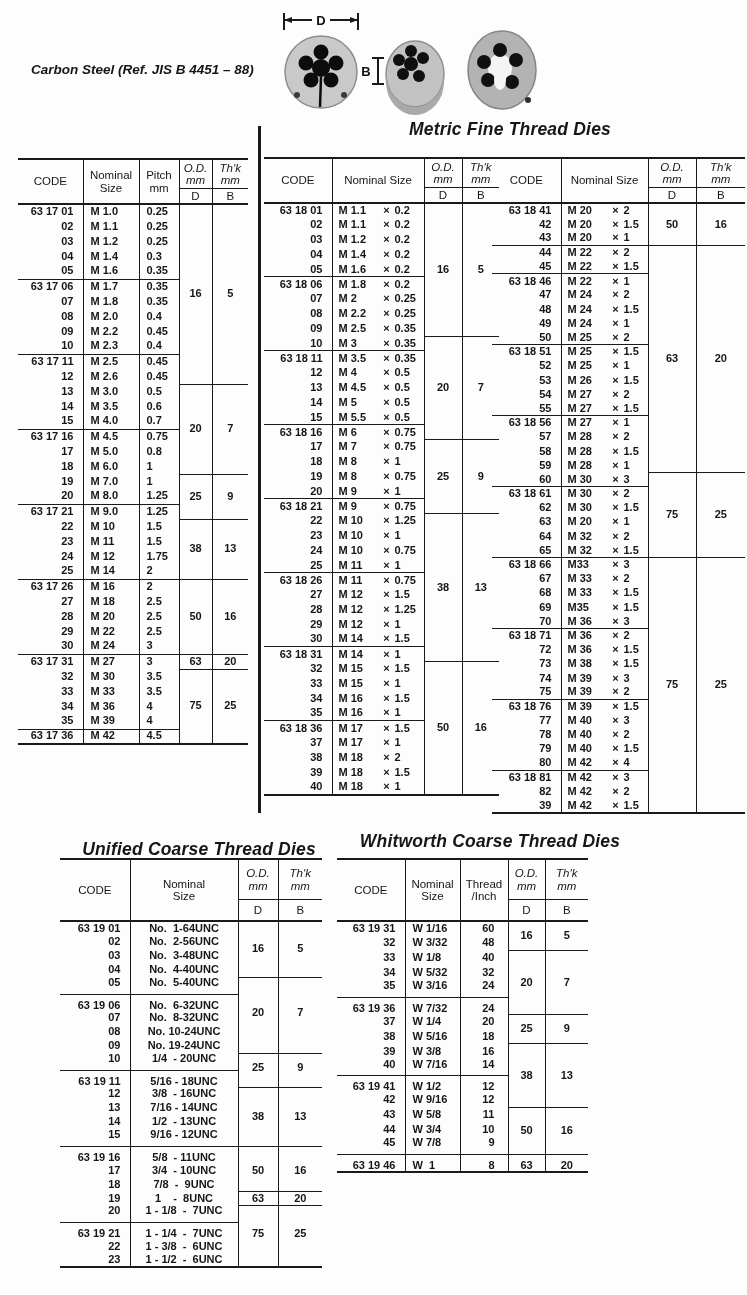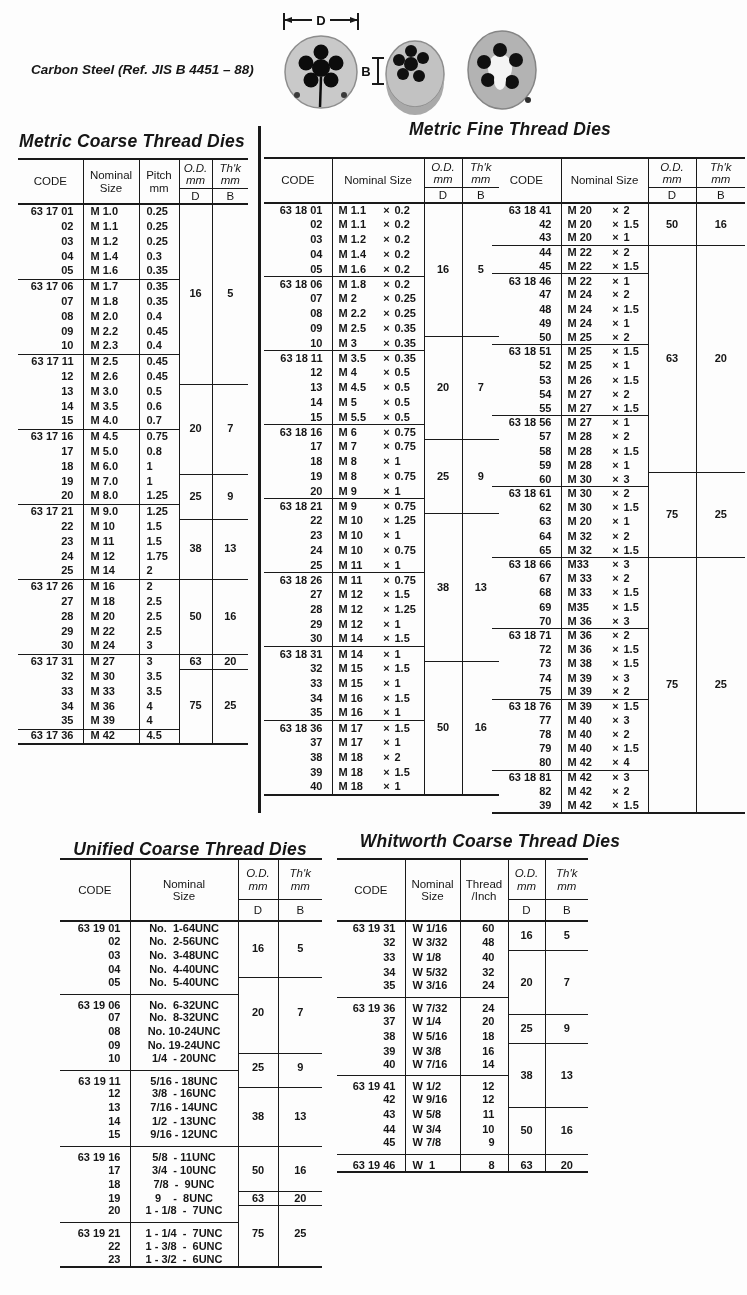--- a/index.html
+++ b/index.html
@@ -8,21 +8,21 @@
 
   .doc-title    { position:absolute; left:28px; top:36px;
                   font:italic 700 18px/1.1 "Liberation Sans",sans-serif; letter-spacing:.2px; }
   .doc-subtitle { position:absolute; left:31px; top:63px;
                   font:italic 700 13.5px/1.1 "Liberation Sans",sans-serif; }
 
   .sec-title { position:absolute; font:italic 700 17.5px/1.1 "Liberation Sans",sans-serif;
                text-align:center; white-space:nowrap; letter-spacing:.2px; }
   #st-coarse    { left:8px;   top:132px; width:248px; }
   #st-fine      { left:300px; top:120px; width:420px; }
-  #st-unified   { left:40px;  top:840px; width:300px; }
+  #st-unified   { left:49px;  top:840px; width:300px; }
   #st-whitworth { left:325px; top:832px; width:330px; }
 
   .vdivider { position:absolute; left:258px; top:126px; width:3px; height:687px; background:#1a1a1a; }
 
   .photo { position:absolute; left:270px; top:8px; }
 
   .tblwrap { position:absolute; }
   #t-coarse    { left:18px;  top:158px; }
   #t-fine-l    { left:264px; top:157px; }
   #t-fine-r    { left:492px; top:157px; }
@@ -101,21 +101,20 @@
     <ellipse cx="230" cy="60" rx="12" ry="14" fill="#f4f4f4"></ellipse>
     <circle cx="230" cy="42" r="7" fill="#101010"></circle>
     <circle cx="214" cy="54" r="7" fill="#101010"></circle>
     <circle cx="218" cy="72" r="7" fill="#101010"></circle>
     <circle cx="242" cy="74" r="7" fill="#101010"></circle>
     <circle cx="246" cy="52" r="7" fill="#101010"></circle>
     <ellipse cx="230" cy="72" rx="6" ry="10" fill="#f4f4f4"></ellipse>
     <circle cx="258" cy="92" r="3" fill="#2e2e2e"></circle>
   </svg>
 
-  <div class="sec-title" id="st-coarse">Metric Coarse Thread Dies</div>
   <div class="vdivider"></div>
   <div class="sec-title" id="st-fine">Metric Fine Thread Dies</div>
   <div class="sec-title" id="st-unified">Unified Coarse Thread Dies</div>
   <div class="sec-title" id="st-whitworth">Whitworth Coarse Thread Dies</div>
 
   <div class="tblwrap" id="t-coarse">
       <table class="grid kind-coarse">
         <colgroup>
           <col style="width: 65px;">
           <col style="width: 56px;">
@@ -841,41 +840,41 @@
           <tr class="" style="height: 14px;">
             <td class="c-code">17</td>
             <td class="c-size bl">3/4  - 10UNC</td>
           </tr>
           <tr class="" style="height: 14px;">
             <td class="c-code">18</td>
             <td class="c-size bl">7/8  -  9UNC</td>
           </tr>
           <tr class="" style="height: 14px;">
             <td class="c-code">19</td>
-            <td class="c-size bl">9    -  8UNC</td>
+            <td class="c-size bl">1    -  8UNC</td>
             <td class="c-d bl" rowspan="1">63</td>
             <td class="c-b bl" rowspan="1">20</td>
           </tr>
           <tr class="pregap" style="height: 14px;">
             <td class="c-code">20</td>
             <td class="c-size bl">1 - 1/8  -  7UNC</td>
             <td class="c-d bl" rowspan="4">75</td>
             <td class="c-b bl" rowspan="4">25</td>
           </tr>
           <tr class="gs gap" style="height: 14px;">
             <td class="c-code">63 19 21</td>
             <td class="c-size bl">1 - 1/4  -  7UNC</td>
           </tr>
           <tr class="" style="height: 14px;">
             <td class="c-code">22</td>
             <td class="c-size bl">1 - 3/8  -  6UNC</td>
           </tr>
           <tr class="" style="height: 14px;">
             <td class="c-code">23</td>
-            <td class="c-size bl">1 - 3/2  -  6UNC</td>
+            <td class="c-size bl">1 - 1/2  -  6UNC</td>
           </tr>
         </tbody>
       </table>
     </div>
   <div class="tblwrap" id="t-whitworth">
       <table class="grid kind-whitworth">
         <colgroup>
           <col style="width: 68px;">
           <col style="width: 55px;">
           <col style="width: 48px;">

